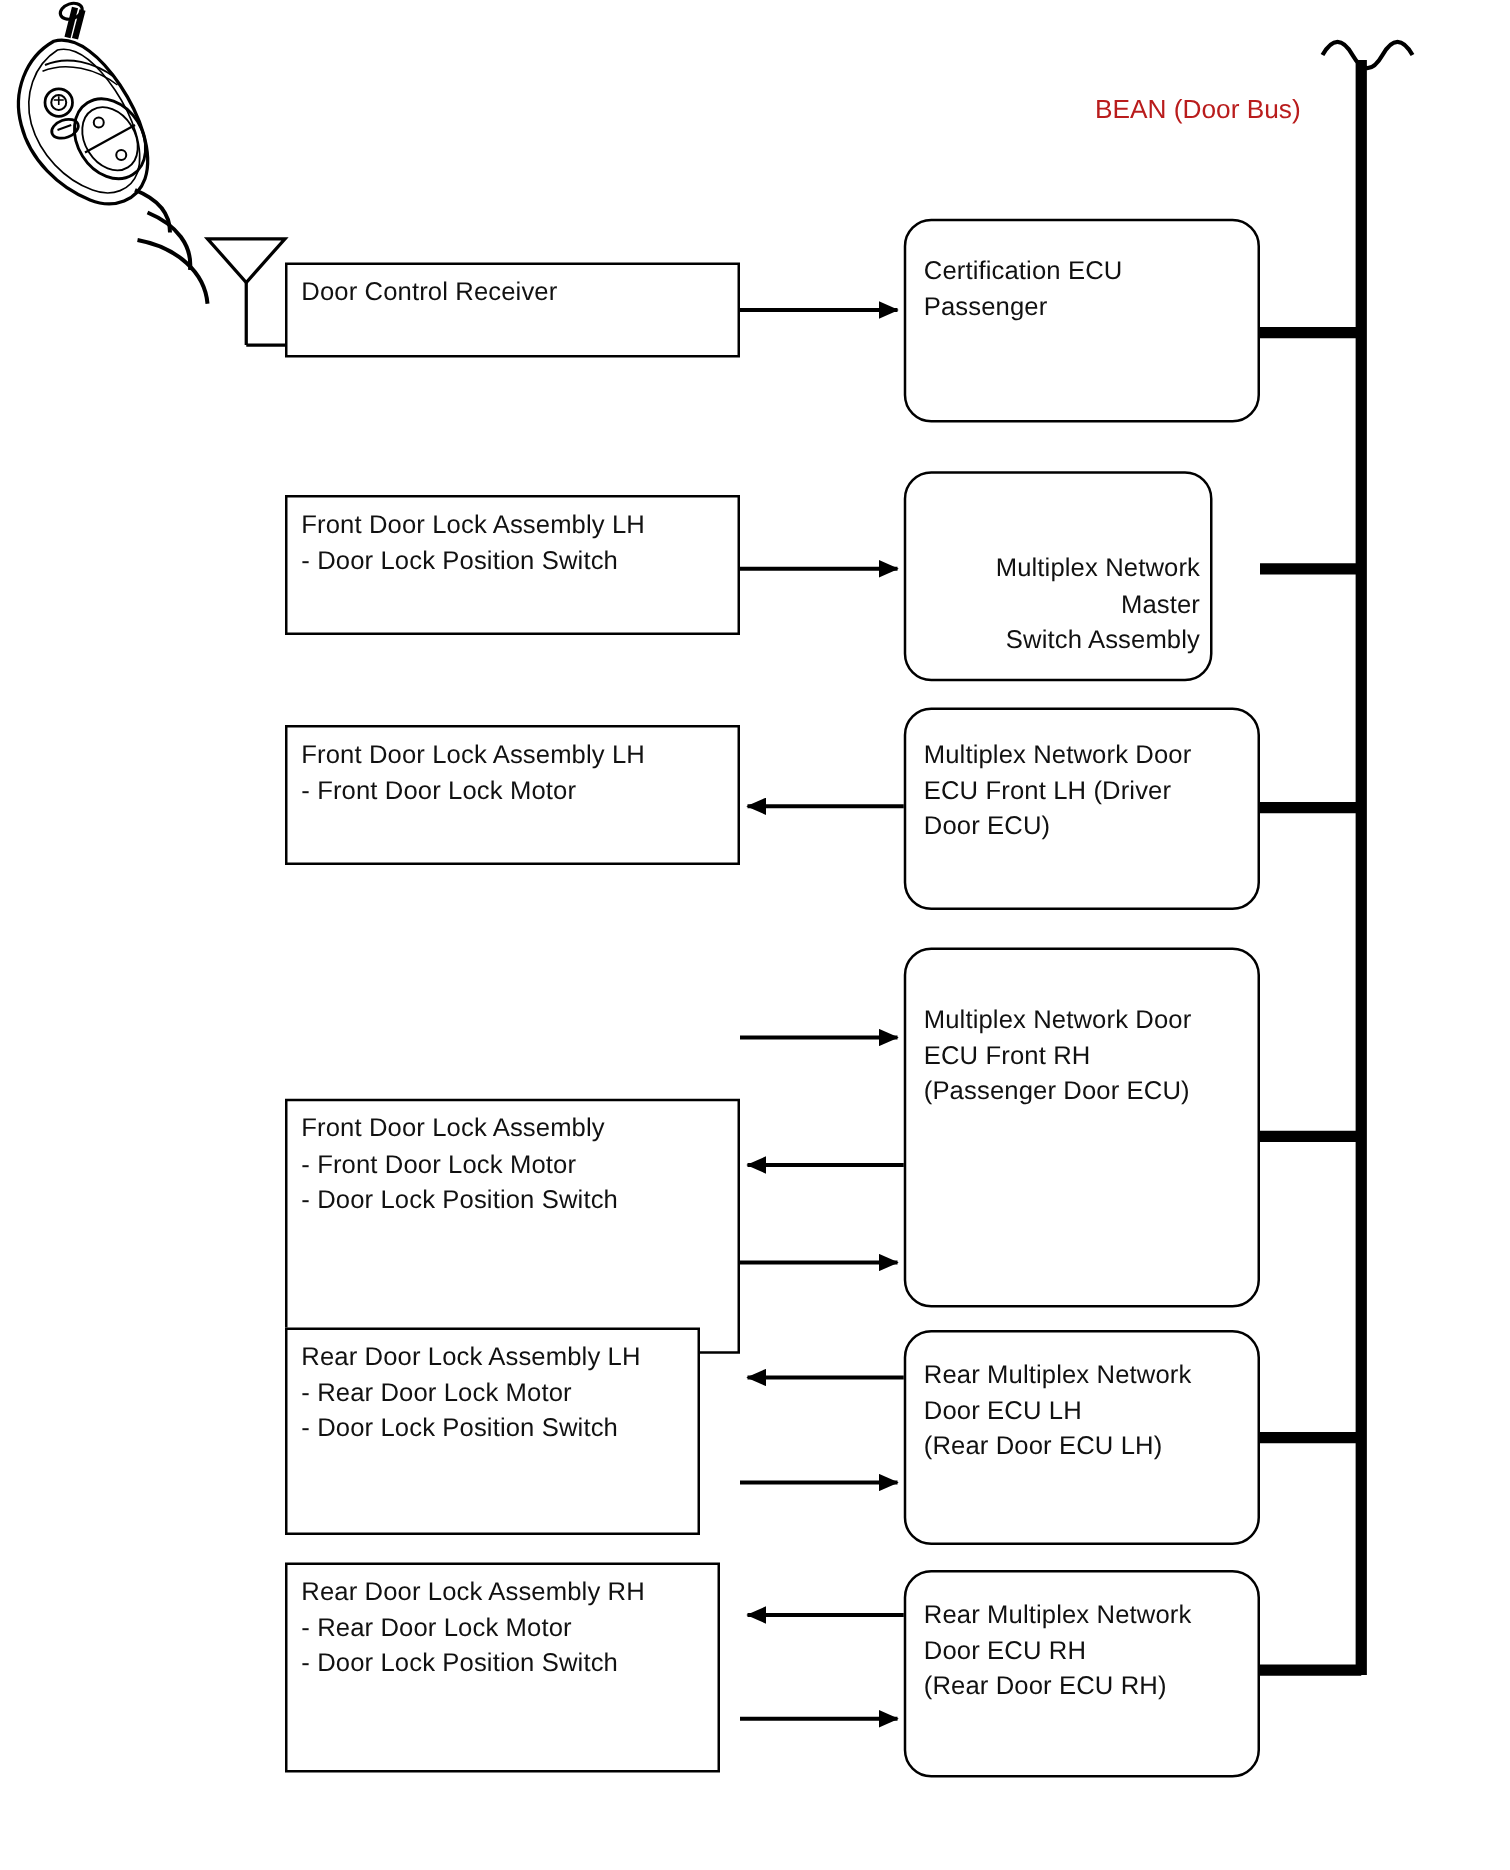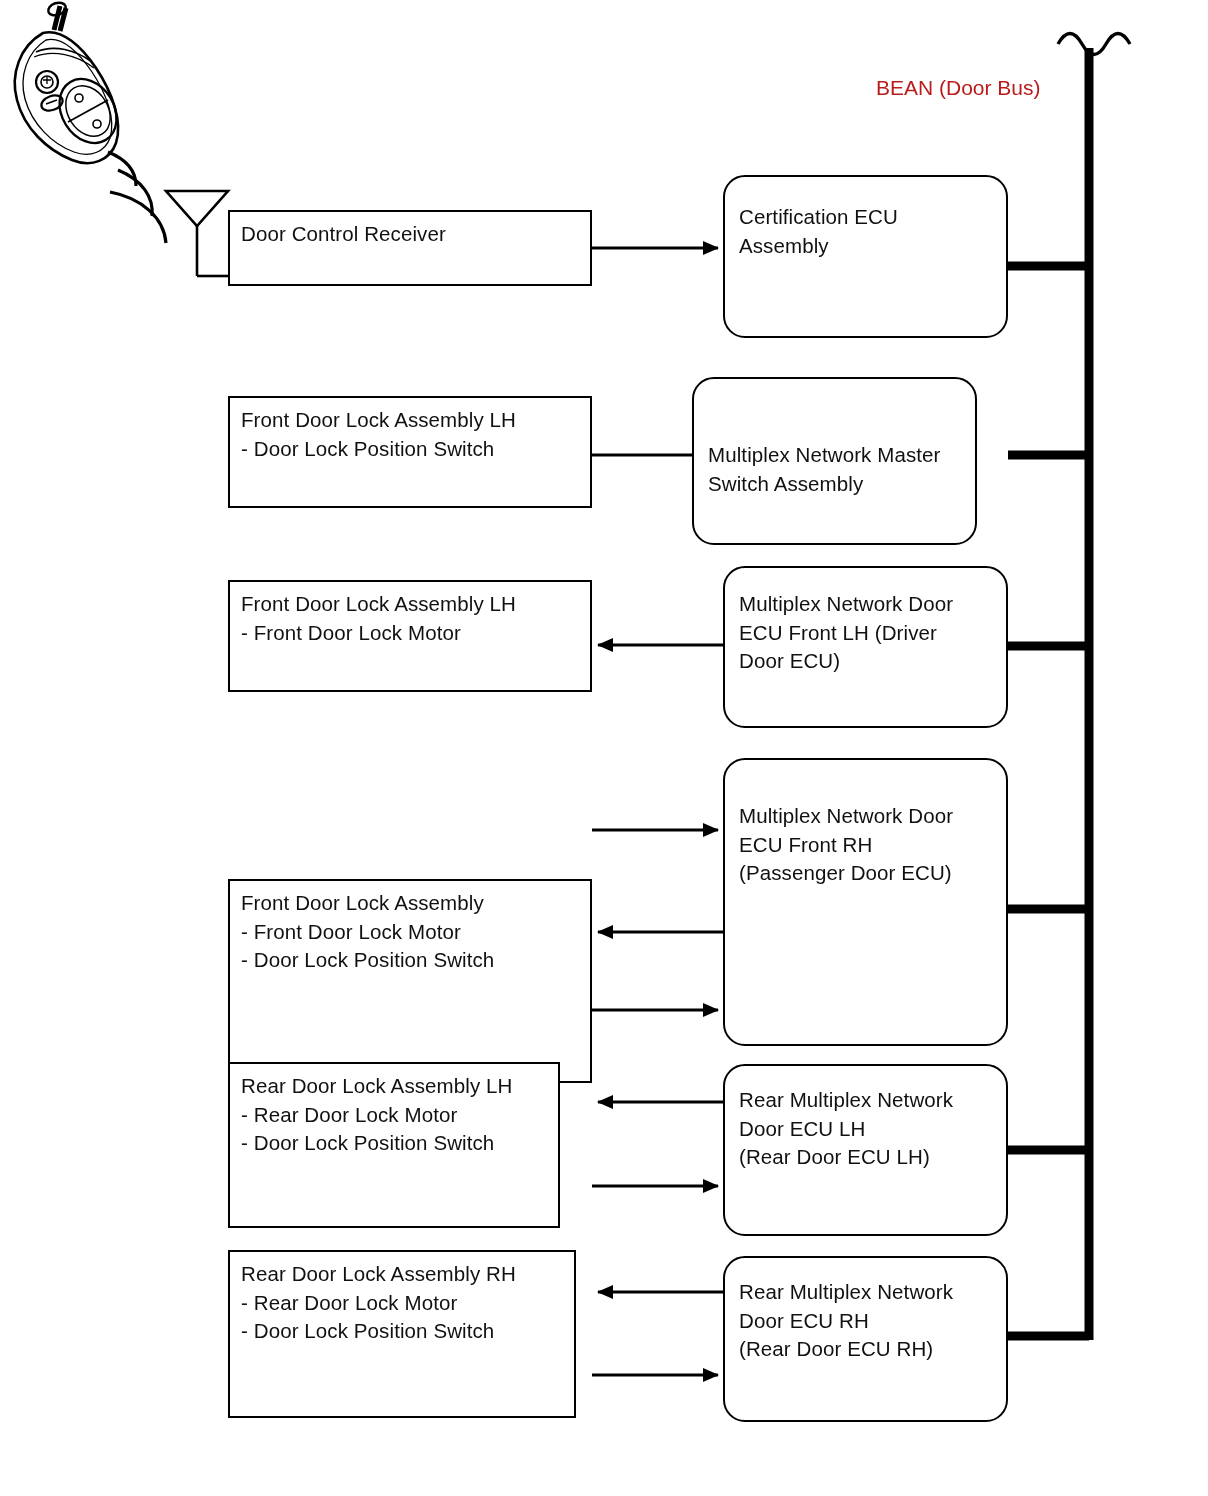--- a/index.html
+++ b/index.html
@@ -142,24 +142,24 @@
   </div>
 
   <div class="node sq" style="left:228px;top:1250px;width:348px;height:168px;">
     <div class="txt">Rear Door Lock Assembly RH
 - Rear Door Lock Motor
 - Door Lock Position Switch</div>
   </div>
 
   <div class="node rnd" style="left:723px;top:175px;width:285px;height:163px;">
     <div class="txt" style="top:26px;">Certification ECU
-Assembly</div>
+Passenger</div>
   </div>
 
-  <div class="node rnd" style="left:692px;top:377px;width:285px;height:168px;">
+  <div class="node rnd" style="left:723px;top:377px;width:247px;height:168px;text-align:right;">
     <div class="txt" style="top:62px;">Multiplex Network Master
 Switch Assembly</div>
   </div>
 
   <div class="node rnd" style="left:723px;top:566px;width:285px;height:162px;">
     <div class="txt" style="top:22px;">Multiplex Network Door
 ECU Front LH (Driver
 Door ECU)</div>
   </div>
 

